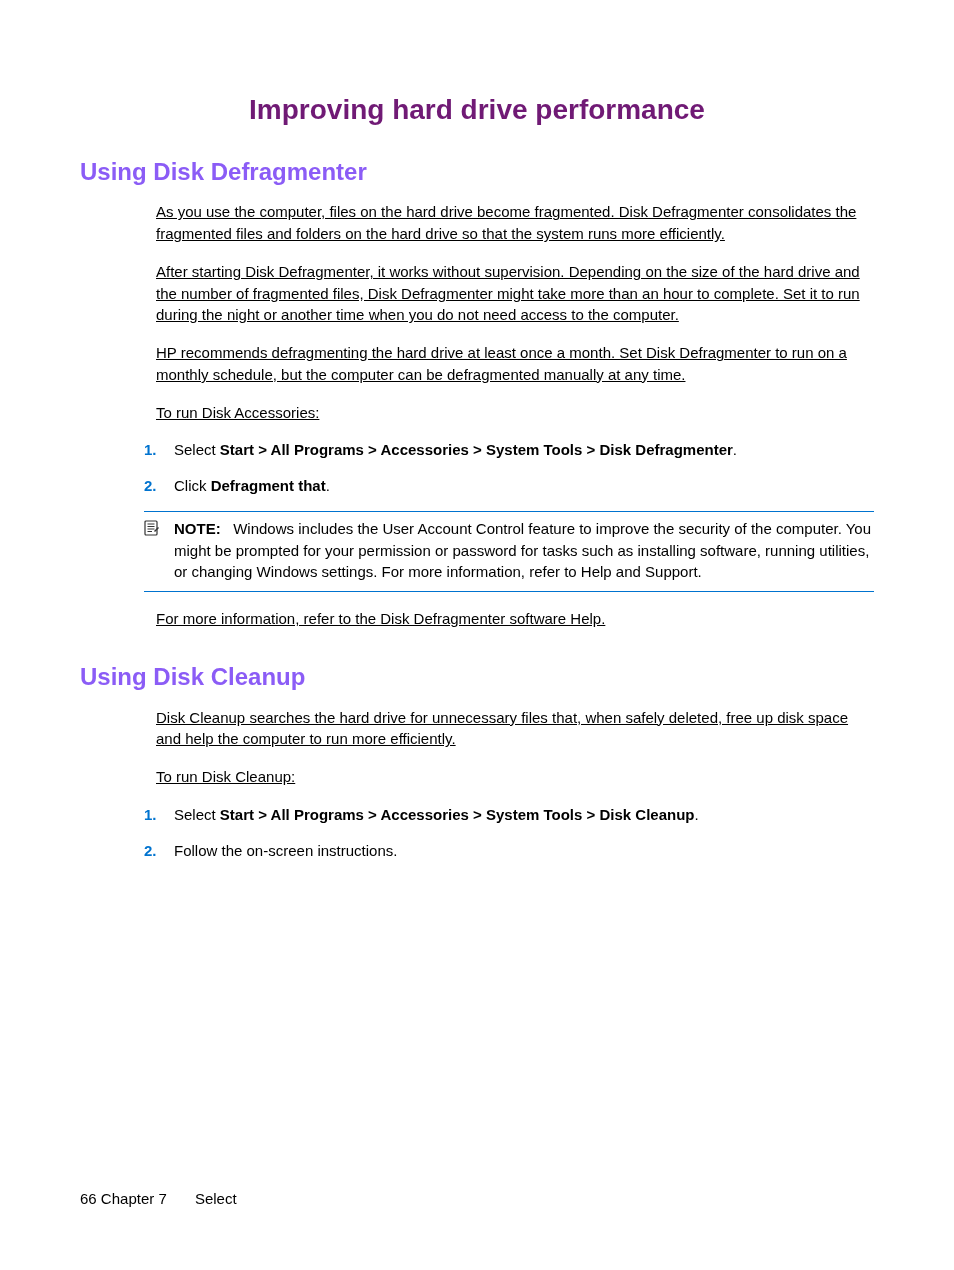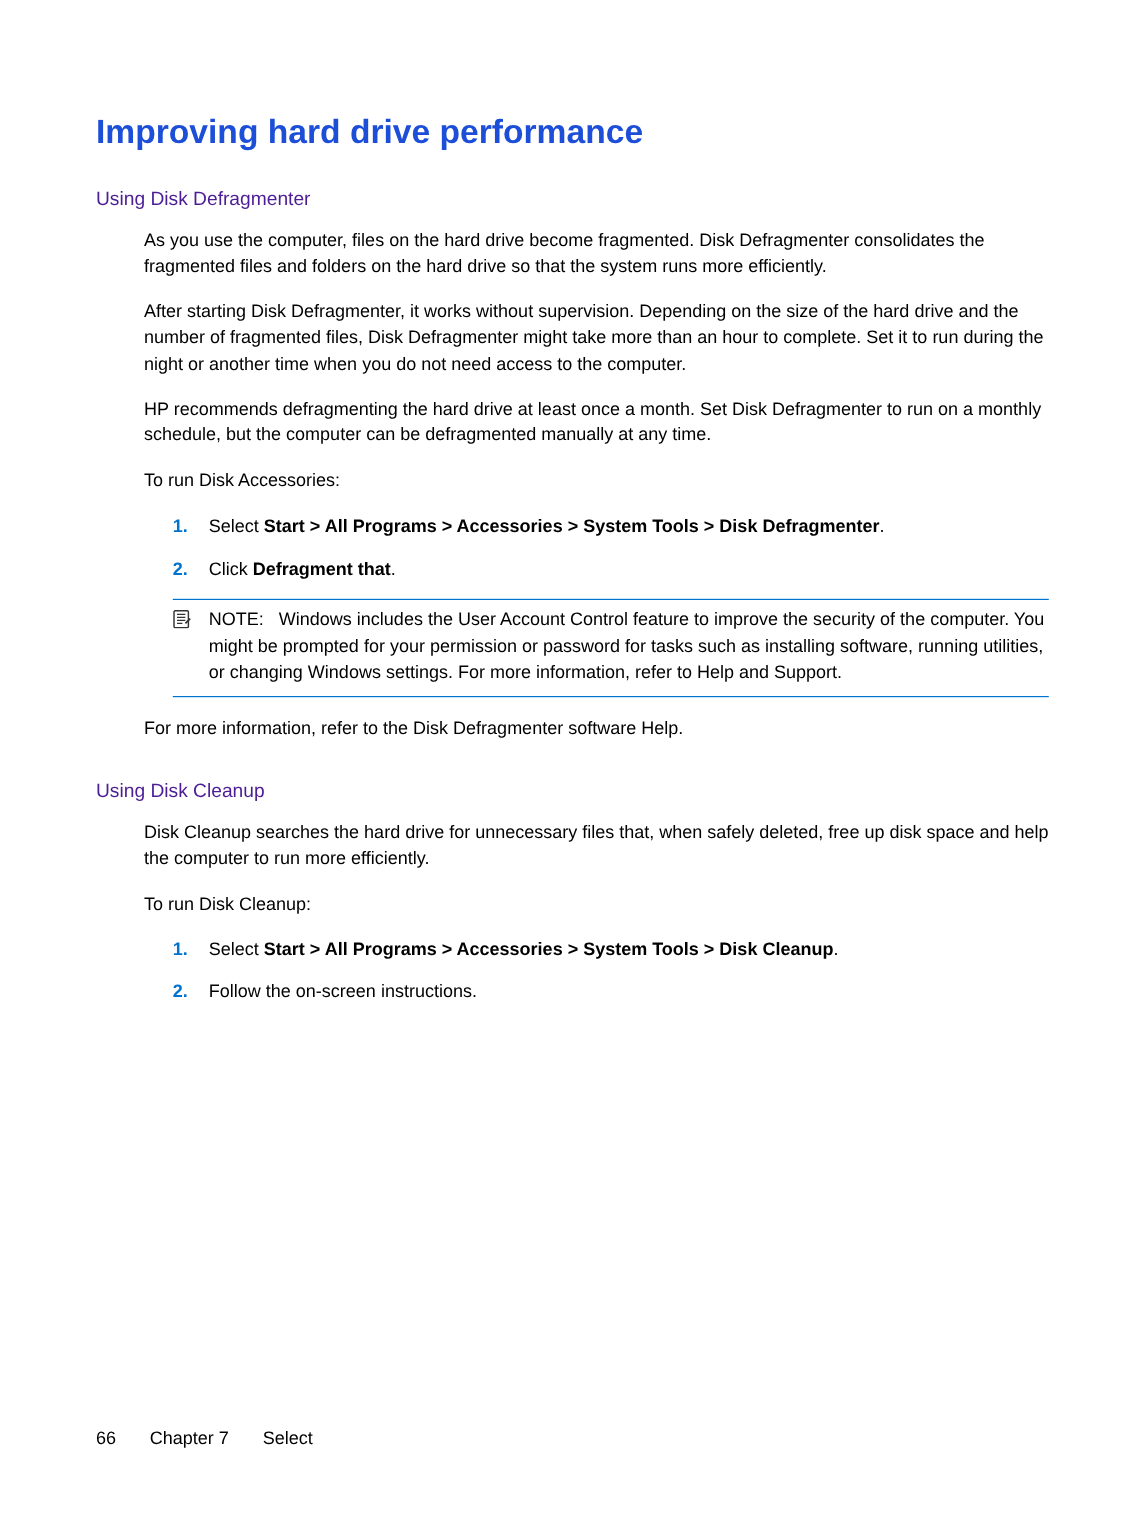--- a/index.html
+++ b/index.html
@@ -12,38 +12,40 @@
       font-size: 15px;
       line-height: 1.45;
       color: #000;
       background: #fff;
       width: 954px;
       height: 1270px;
       position: relative;
       padding: 90px 80px 60px 80px;
     }
     h1 {
-      color: #1d4ed8;
+      color: #701a75;
       font-size: 28px;
       font-weight: bold;
       margin-bottom: 24px;
+      text-align: center;
     }
     h2 {
-      color: #4c1d95;
-      font-size: 16px;
-      font-weight: normal;
+      color: #8b5cf6;
+      font-size: 24px;
+      font-weight: bold;
       margin-bottom: 12px;
       margin-top: 8px;
     }
     .section2 {
       margin-top: 30px;
     }
     .body-text {
-      margin-left: 40px;
+      margin-left: 76px;
       margin-bottom: 16px;
+      text-decoration: underline;
     }
     .ol {
       margin-left: 64px;
       margin-bottom: 14px;
     }
     .ol-item {
       display: flex;
       margin-bottom: 14px;
     }
     .ol-num {
@@ -72,30 +74,30 @@
       padding-top: 2px;
     }
     .note-icon {
       width: 16px;
       height: 16px;
     }
     .note-text {
       flex: 1;
     }
     .note-label {
-      font-weight: normal;
+      font-weight: bold;
     }
     .footer {
       position: absolute;
       bottom: 60px;
       left: 80px;
       font-size: 15px;
     }
     .footer-page {
-      margin-right: 24px;
+      margin-right: 0;
     }
     .footer-chap {
       margin-right: 24px;
     }
   </style>
 </head>
 <body>
 
 <h1>Improving hard drive performance</h1>
 

